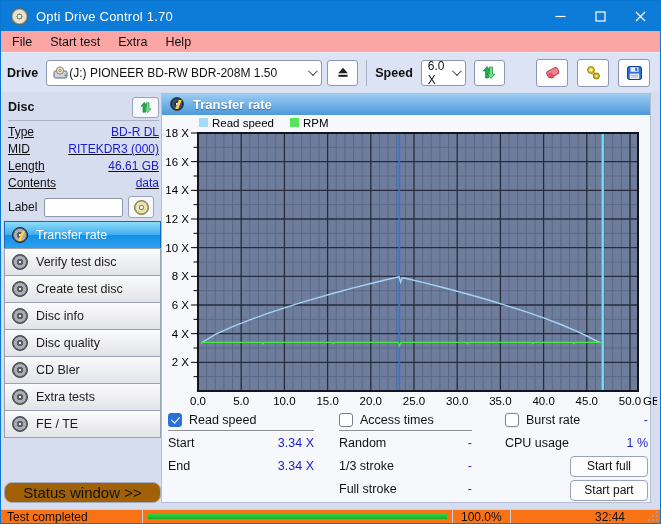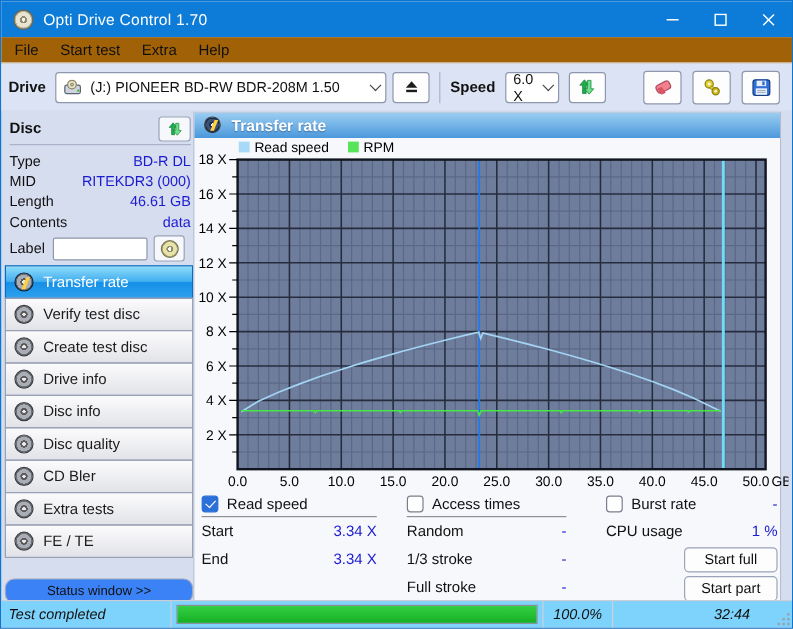--- a/index.html
+++ b/index.html
@@ -12,49 +12,49 @@
   
   .titlebar { height:30px; background:#0c7cd8; display:flex; align-items:center; color:#fff; }
   .app-icon { width:17px; height:17px; border-radius:50%; margin:0 8px 0 10px; flex:none;
     background: radial-gradient(circle at 50% 50%, #f5f2e0 0 14%, #8d8a75 15% 28%, #e8e4cf 29% 60%, #b9b49a 61% 100%);
     border:1px solid #6a6752; }
   .title-text { font-size:13px; letter-spacing:.2px; }
   .win-controls { margin-left:auto; display:flex; height:100%; }
   .win-btn { width:40px; height:100%; display:flex; align-items:center; justify-content:center; }
   .win-btn svg { display:block; }
   
-  .menubar { height:22px; background:#a16207; display:flex; align-items:center; padding-left:2px; border-bottom:1px solid #e7eaf2;}
+  .menubar { height:22px; background:#fca5a5; display:flex; align-items:center; padding-left:2px; border-bottom:1px solid #e7eaf2;}
   .menu-item { padding:0 9px; height:100%; display:flex; align-items:center; font-size:12.5px; color:#101010; cursor:default; }
   
   .toolbar { height:39px; display:flex; align-items:center; background:#dce3f4; padding:0 6px; }
   .tb-label { font-weight:bold; font-size:12.5px; margin-right:8px; }
   .combo { background:#fff; border:1px solid #8d97ad; border-radius:3px; height:26px;
     display:flex; align-items:center; padding:0 6px; }
   .combo .chev { margin-left:auto; }
   .chev { width:7px; height:7px; border-right:1.4px solid #444; border-bottom:1.4px solid #444;
     transform:rotate(45deg) translateY(-2px); flex:none; }
   .drive-combo { width:276px; margin-right:5px; }
-  .drive-combo .txt { margin-left:6px; white-space:nowrap; overflow:hidden; }
+  .drive-combo .txt { white-space:nowrap; overflow:hidden; }
   .speed-combo { width:45px; margin-right:8px; }
   .tb-btn { height:26px; width:31px; background:#fdfdfe; border:1px solid #8d97ad; border-radius:3px;
     display:flex; align-items:center; justify-content:center; flex:none; }
   .tb-sep { width:1px; height:26px; background:#aab3c6; margin:0 8px; flex:none; }
   .tb-right { margin-left:auto; display:flex; gap:9px; padding-right:4px; }
   .tb-right .tb-btn { width:32px; height:28px; }
   
   .main { display:flex; padding:1px 9px 0 3px; gap:0; height:411px; }
   .left-col { width:157px; display:flex; flex-direction:column; }
   
   .disc-box { padding:2px 2px 4px 4px; }
   .disc-head { display:flex; align-items:center; height:24px; }
   .disc-head .t { font-weight:bold; font-size:12.5px; }
   .mini-btn { margin-left:auto; width:27px; height:21px; background:#f6f8fc; border:1px solid #9aa3b8;
     border-radius:3px; display:flex; align-items:center; justify-content:center; }
   .disc-divider { border-top:1px solid #a9b2c8; margin:1px 0 4px 0; }
-  .kv-row { display:flex; height:17px; align-items:center; }
+  .kv-row { display:flex; height:17px; align-items:flex-start;text-decoration:underline; }
   .kv-row .k { color:#101010; }
   .kv-row .v { margin-left:auto; color:#1b1bd0; }
   .label-row { display:flex; align-items:center; margin-top:3px; height:22px; }
   .label-input { width:79px; height:19px; background:#fff; border:1px solid #8d97ad; border-radius:2px;
     margin-left:7px; font-size:12px; padding:0 3px; font-family:"Liberation Sans",sans-serif;}
   .cd-btn { margin-left:5px; width:26px; height:22px; background:#f6f8fc; border:1px solid #9aa3b8;
     border-radius:3px; display:flex; align-items:center; justify-content:center; }
   .cd-glyph { width:15px; height:15px; border-radius:50%;
     background: radial-gradient(circle, #fdfdf4 0 15%, #8f8c6a 16% 30%, #e8e2ab 31% 62%, #b9b176 63% 100%);
     border:1px solid #77744f; }
@@ -65,22 +65,22 @@
   .nav-btn.active { background:linear-gradient(#8edcf9 0%, #42aef0 48%, #158fe6 52%, #2da0ee 100%);
     border-color:#0a6cbe; color:#fff; }
   .disc-icon { width:16px; height:16px; border-radius:50%; flex:none;
     background: radial-gradient(circle, #e9e9e9 0 14%, #5c5c5c 15% 30%, #a9adb5 31% 60%, #6d7076 61% 100%);
     border:1px solid #3d3f44; position:relative; }
   .nav-btn.active .disc-icon {
     background: radial-gradient(circle, #f2f6ff 0 14%, #243a5e 15% 30%, #3d5higher 0, #43597f 31% 60%, #22334e 61% 100%);
     border-color:#122036; }
   .nav-btn.active .disc-icon::after { content:""; position:absolute; left:7px; top:3px; width:3px; height:10px;
     background:#ffd23e; transform:skewX(-22deg); }
-  .status-win-btn { margin-top:auto; height:21px; background:#3b82f6; border:1px solid #a2aabd; border-radius:8px;
-    display:flex; align-items:center; justify-content:center; font-size:11px; color:#111; }
+  .status-win-btn { margin-top:auto; height:21px; background:#a16207; border:1px solid #a2aabd; border-radius:8px;
+    display:flex; align-items:center; justify-content:center; font-size:15px; color:#111; }
   
   .panel { flex:1; background:#f7f8fc; border:1px solid #b6bed4; display:flex; flex-direction:column; }
   .panel-head { height:21px; background:linear-gradient(#9bcdf1,#4b98dc); display:flex; align-items:center;
     color:#fff; font-weight:bold; font-size:13px; gap:9px; padding-left:8px; text-shadow:0 1px 1px rgba(0,40,90,.45); }
   .panel-head .disc-icon { width:14px; height:14px;
     background: radial-gradient(circle, #eaf2ff 0 14%, #1d3050 15% 32%, #3a5075 33% 60%, #1b2c47 61% 100%); }
   .panel-head .disc-icon::after { content:""; position:absolute; left:6px; top:2px; width:2.5px; height:9px;
     background:#ffd23e; transform:skewX(-22deg); }
   .chart-wrap { height:295px; position:relative; }
   .chart-wrap svg { position:absolute; inset:0; }
@@ -96,22 +96,22 @@
   .checkbox.checked { background:#2a70d8; border-color:#2a70d8; }
   .checkbox.checked::after { content:""; position:absolute; left:4px; top:1.5px; width:4px; height:7px;
     border-right:1.7px solid #fff; border-bottom:1.7px solid #fff; transform:rotate(42deg); }
   .stat-row { height:23px; display:flex; align-items:center; }
   .stat-row .sv { margin-left:auto; color:#1b1bd0; }
   .chk-row .sv { margin-left:auto; color:#1b1bd0; }
   .btn-row { height:24px; display:flex; align-items:center; justify-content:flex-end; }
   .push-btn { width:78px; height:21px; background:#fdfdfe; border:1px solid #9aa3b8; border-radius:4px;
     font-size:12px; color:#111; display:flex; align-items:center; justify-content:center; font-family:"Liberation Sans",sans-serif; }
   
-  .statusbar { position:absolute; left:0; right:0; bottom:0; height:23px; background:#7dd3fc;
-    border-top:1px solid #c9cdd8; display:flex; align-items:stretch; font-size:12px;font-style:italic; }
+  .statusbar { position:absolute; left:0; right:0; bottom:0; height:14px; background:#f97316;
+    border-top:1px solid #c9cdd8; display:flex; align-items:stretch; font-size:12px; }
   .sb-cell { display:flex; align-items:center; border-right:1px solid #cdd1da; }
   .sb-text { width:142px; padding-left:6px; }
   .sb-progress { width:310px; padding:3px 4px; }
   .progress-track { width:100%; height:100%; border:1px solid #8a8f99; background:#fff; }
   .progress-fill { height:100%; background:linear-gradient(#33cf42,#17b024); }
   .sb-pct { width:58px; padding-left:8px; }
   .sb-time { flex:1; justify-content:flex-end; padding-right:35px; border-right:none; }
   .grip { position:absolute; right:2px; bottom:2px; width:10px; height:10px; }
   .grip i { position:absolute; width:2px; height:2px; background:#9aa0ad; }
   .grip i:nth-child(1){ right:0; bottom:0; } .grip i:nth-child(2){ right:4px; bottom:0; }
@@ -258,24 +258,20 @@
             <span class="disc-icon"></span>
             <span>Transfer rate</span>
           </div>
           <div class="nav-btn">
             <span class="disc-icon"></span>
             <span>Verify test disc</span>
           </div>
           <div class="nav-btn">
             <span class="disc-icon"></span>
             <span>Create test disc</span>
-          </div>
-          <div class="nav-btn">
-            <span class="disc-icon"></span>
-            <span>Drive info</span>
           </div>
           <div class="nav-btn">
             <span class="disc-icon"></span>
             <span>Disc info</span>
           </div>
           <div class="nav-btn">
             <span class="disc-icon"></span>
             <span>Disc quality</span>
           </div>
           <div class="nav-btn">

